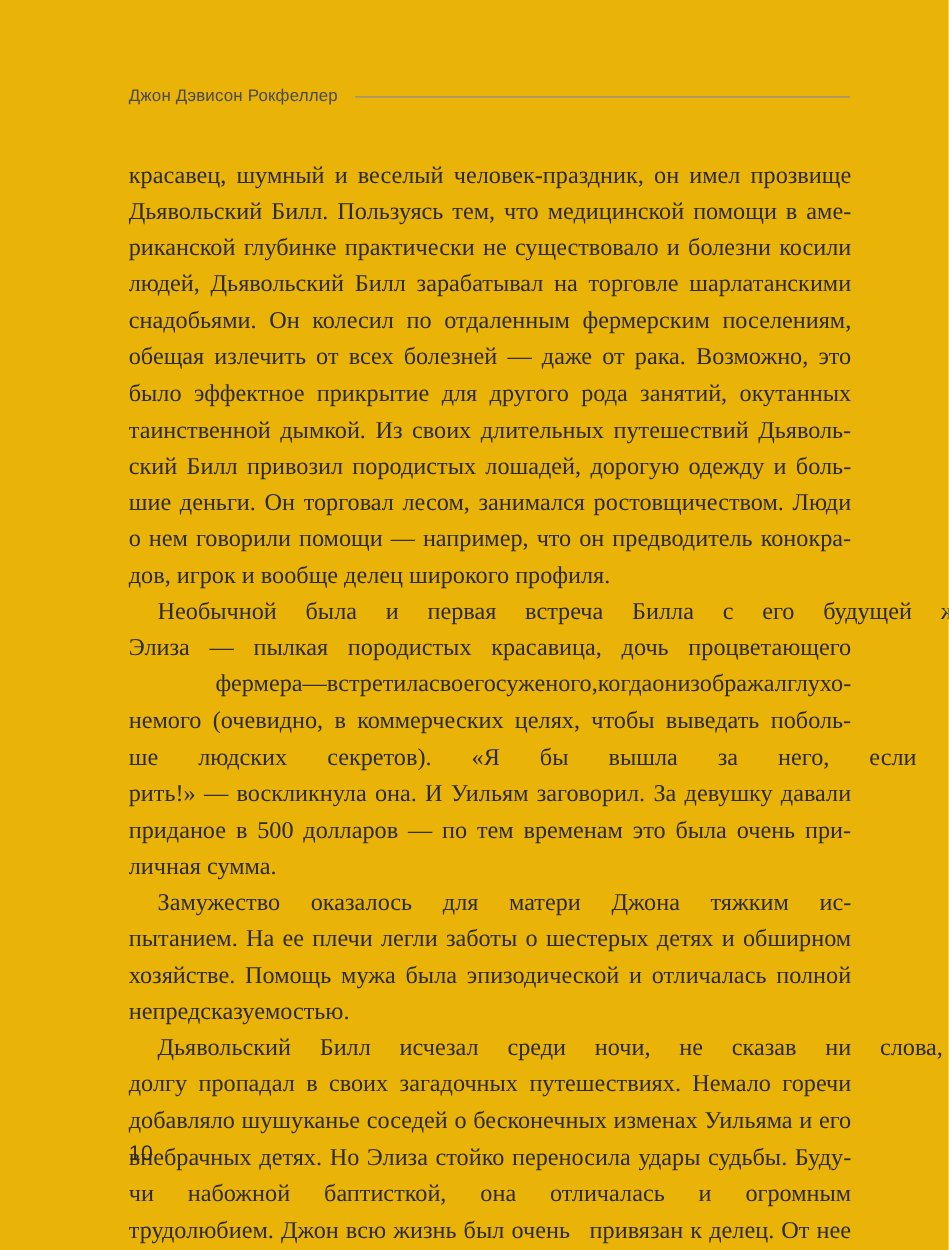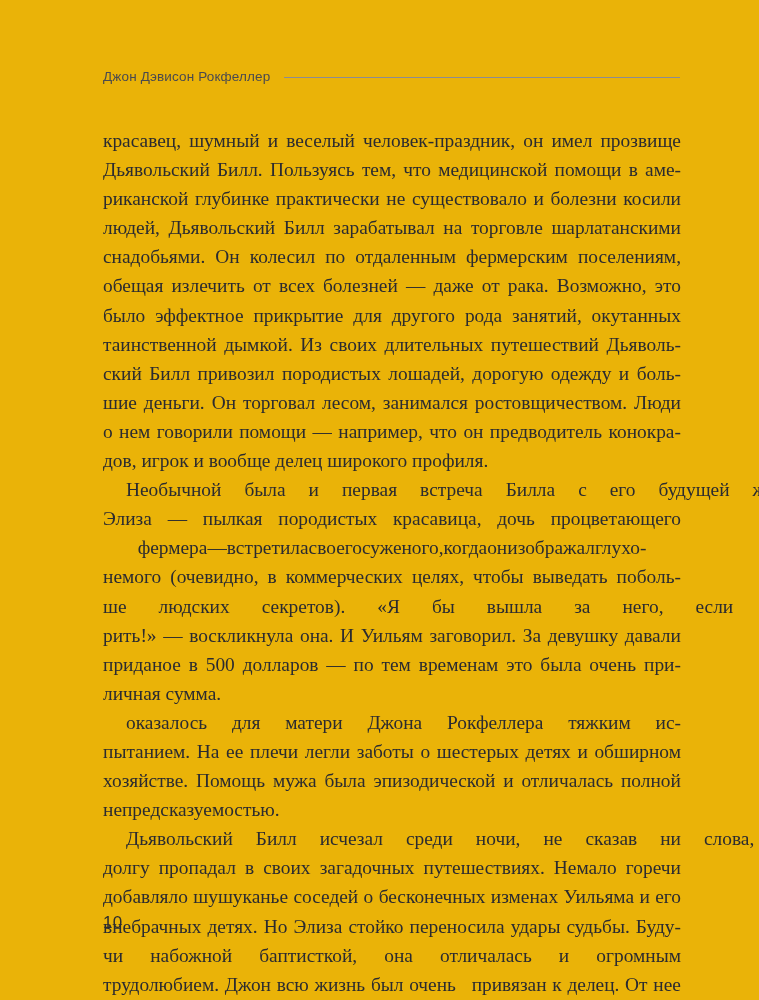--- a/index.html
+++ b/index.html
@@ -232,21 +232,21 @@
         </span>
         <span class="line justify" style="white-space: normal; display: flex; justify-content: space-between;">
           <span style="white-space: pre;">Элиза</span>
           <span style="white-space: pre;">—</span>
           <span style="white-space: pre;">пылкая</span>
           <span style="white-space: pre;">породистых</span>
           <span style="white-space: pre;">красавица,</span>
           <span style="white-space: pre;">дочь</span>
           <span style="white-space: pre;">процветающего</span>
         </span>
-        <span class="line justify" style="white-space: normal; display: flex; justify-content: center;">
+        <span class="line justify" style="white-space: normal; display: flex; justify-content: flex-end;">
           <span style="white-space: pre;">фермера</span>
           <span style="white-space: pre;">—</span>
           <span style="white-space: pre;">встретила</span>
           <span style="white-space: pre;">своего</span>
           <span style="white-space: pre;">суженого,</span>
           <span style="white-space: pre;">когда</span>
           <span style="white-space: pre;">он</span>
           <span style="white-space: pre;">изображал</span>
           <span style="white-space: pre;">глухо-</span>
         </span>
@@ -298,25 +298,25 @@
           <span style="white-space: pre;">временам</span>
           <span style="white-space: pre;">это</span>
           <span style="white-space: pre;">была</span>
           <span style="white-space: pre;">очень</span>
           <span style="white-space: pre;">при-</span>
         </span>
         <span class="line last" style="white-space: pre;">личная сумма.</span>
       </p>
       <p class="para">
         <span class="line justify indent" style="white-space: normal; display: flex; justify-content: space-between;">
+          <span style="white-space: pre;">Замужество</span>
           <span style="white-space: pre;">оказалось</span>
           <span style="white-space: pre;">для</span>
           <span style="white-space: pre;">матери</span>
           <span style="white-space: pre;">Джона</span>
-          <span style="white-space: pre;">Рокфеллера</span>
           <span style="white-space: pre;">тяжким</span>
           <span style="white-space: pre;">ис-</span>
         </span>
         <span class="line justify" style="white-space: normal; display: flex; justify-content: space-between;">
           <span style="white-space: pre;">пытанием.</span>
           <span style="white-space: pre;">На</span>
           <span style="white-space: pre;">ее</span>
           <span style="white-space: pre;">плечи</span>
           <span style="white-space: pre;">легли</span>
           <span style="white-space: pre;">заботы</span>

